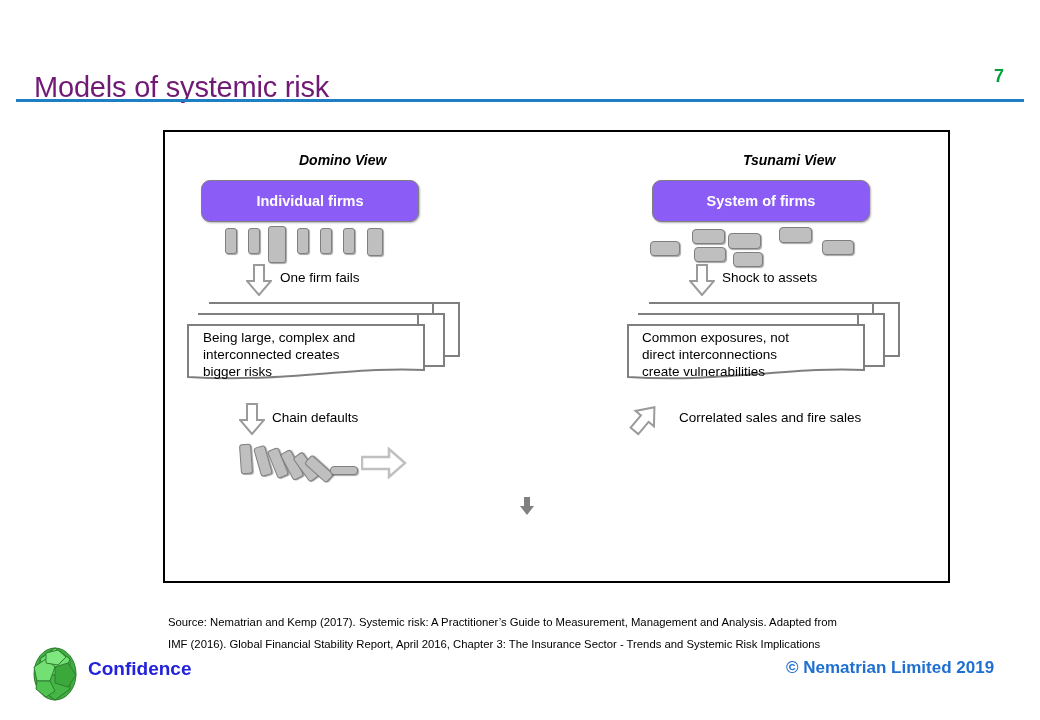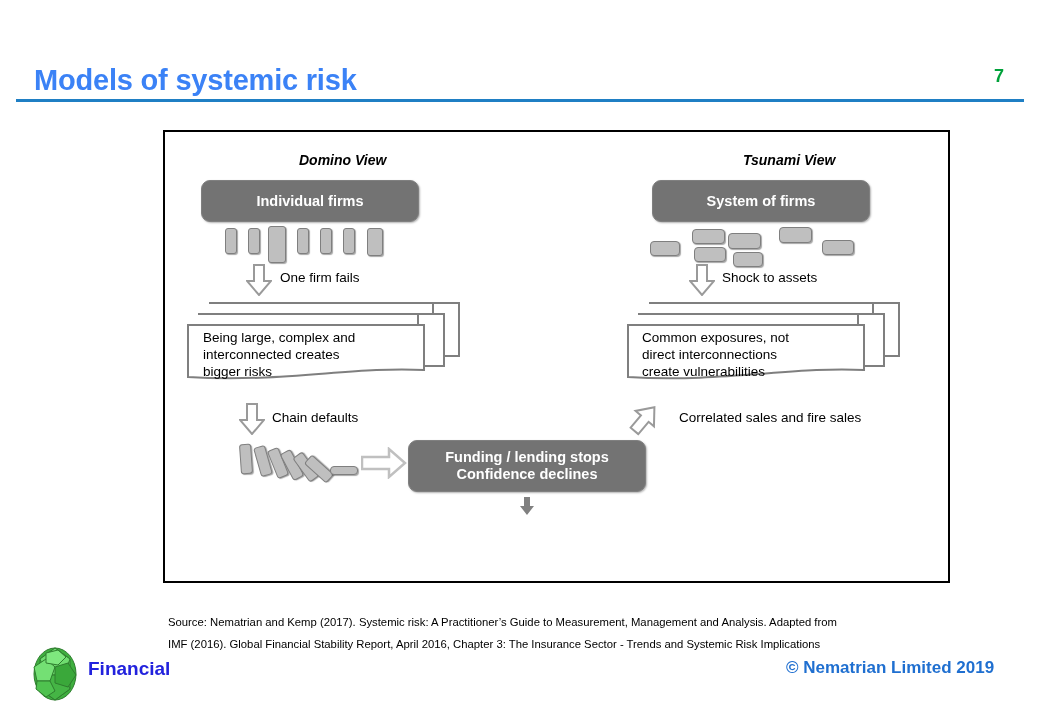--- a/index.html
+++ b/index.html
@@ -5,22 +5,22 @@
   html,body{margin:0;padding:0;}
   body{
     width:1040px;height:720px;background:#ffffff;
     font-family:"Liberation Sans", sans-serif;
     overflow:hidden;position:relative;
   }
   #slide{position:absolute;left:0;top:0;width:1040px;height:720px;}
 
   
   .title{
-    position:absolute;left:34px;top:64px;
-    font-size:29px;font-weight:bold;color:#3b82f6;
+    position:absolute;left:34px;top:71px;
+    font-size:29px;font-weight:normal;color:#701a75;
     letter-spacing:-0.2px;white-space:nowrap;
   }
   .pagenum{
     position:absolute;left:994px;top:66px;width:26px;text-align:left;
     font-size:18px;font-weight:bold;color:#00a13a;
   }
   .headrule{
     position:absolute;left:16px;top:99px;width:1008px;height:3px;
     background:#1f7fc4;
   }
@@ -32,21 +32,21 @@
   }
 
   
   .colhead{
     position:absolute;font-size:14px;font-weight:bold;font-style:italic;
     color:#000000;white-space:nowrap;margin-left:44px;
   }
 
   
   .greybox{
-    position:absolute;background:#737373;border:1px solid #808080;
+    position:absolute;background:#8b5cf6;border:1px solid #808080;
     border-radius:9px;box-sizing:border-box;
     display:flex;align-items:center;justify-content:center;
     color:#ffffff;font-weight:bold;text-align:center;line-height:1.15;
     box-shadow:1px 1px 2px rgba(0,0,0,.30);
   }
 
   
   .domino{
     position:absolute;background:#bfbfbf;border:1px solid #7f7f7f;
     border-radius:3px;box-sizing:border-box;
@@ -187,24 +187,20 @@
 
   <div class="arrow-diag" style="left:627px;top:400px;">
     <svg width="34" height="36" viewBox="0 0 34 36">
       <g transform="rotate(-140 17 18)">
         <polygon points="11,2 21,2 21,18 28,18 16,33 4,18 11,18" fill="#ffffff" stroke="#9a9a9a" stroke-width="2"></polygon>
       </g>
     </svg>
   </div>
   <div class="caption" style="left:679px;top:410px;">Correlated sales and fire sales</div>
 
-  <div class="greybox" style="left:408px;top:440px;width:238px;height:52px;font-size:14.5px;flex-direction:column;">
-    <span>Funding / lending stops</span>
-    <span>Confidence declines</span>
-  </div>
 
   <div class="arrow-small" style="left:519px;top:497px;">
     <svg width="16" height="19" viewBox="0 0 16 19">
       <polygon points="5,0 11,0 11,9 15,9 8,18 1,9 5,9" fill="#808080"></polygon>
     </svg>
   </div>
 
 
   <div class="source">
     <div>Source: Nematrian and Kemp (2017).   Systemic risk: A Practitioner’s Guide to Measurement,  Management and Analysis. Adapted from</div>
@@ -218,16 +214,16 @@
         <path d="M29,3 L44,14 L44,44 L29,55 L14,44 L14,14 Z" fill="#57c957" stroke="#2e7d2e" stroke-width="1"></path>
         <path d="M29,3 L44,14 L38,30 L20,30 L14,14 Z" fill="#6fdc6f" stroke="#2e7d2e" stroke-width="1"></path>
         <path d="M20,30 L38,30 L44,44 L29,55 L14,44 Z" fill="#45b545" stroke="#2e7d2e" stroke-width="1"></path>
         <path d="M8,22 L20,14 L29,22 L24,36 L11,36 Z" fill="#74e074" stroke="#2e7d2e" stroke-width="1"></path>
         <path d="M29,22 L42,18 L50,30 L42,42 L29,38 Z" fill="#3aa83a" stroke="#2e7d2e" stroke-width="1"></path>
         <path d="M11,36 L24,36 L29,46 L20,52 L10,44 Z" fill="#4fc24f" stroke="#2e7d2e" stroke-width="1"></path>
         <path d="M20,8 L32,5 L40,12 L32,20 L20,18 Z" fill="#7ee87e" stroke="#2e7d2e" stroke-width="1"></path>
       </g>
     </svg>
   </div>
-  <div class="brand">Financial</div>
+  <div class="brand">Confidence</div>
   <div class="copyright">© Nematrian Limited 2019</div>
 
 </div>
 
 </body></html>

